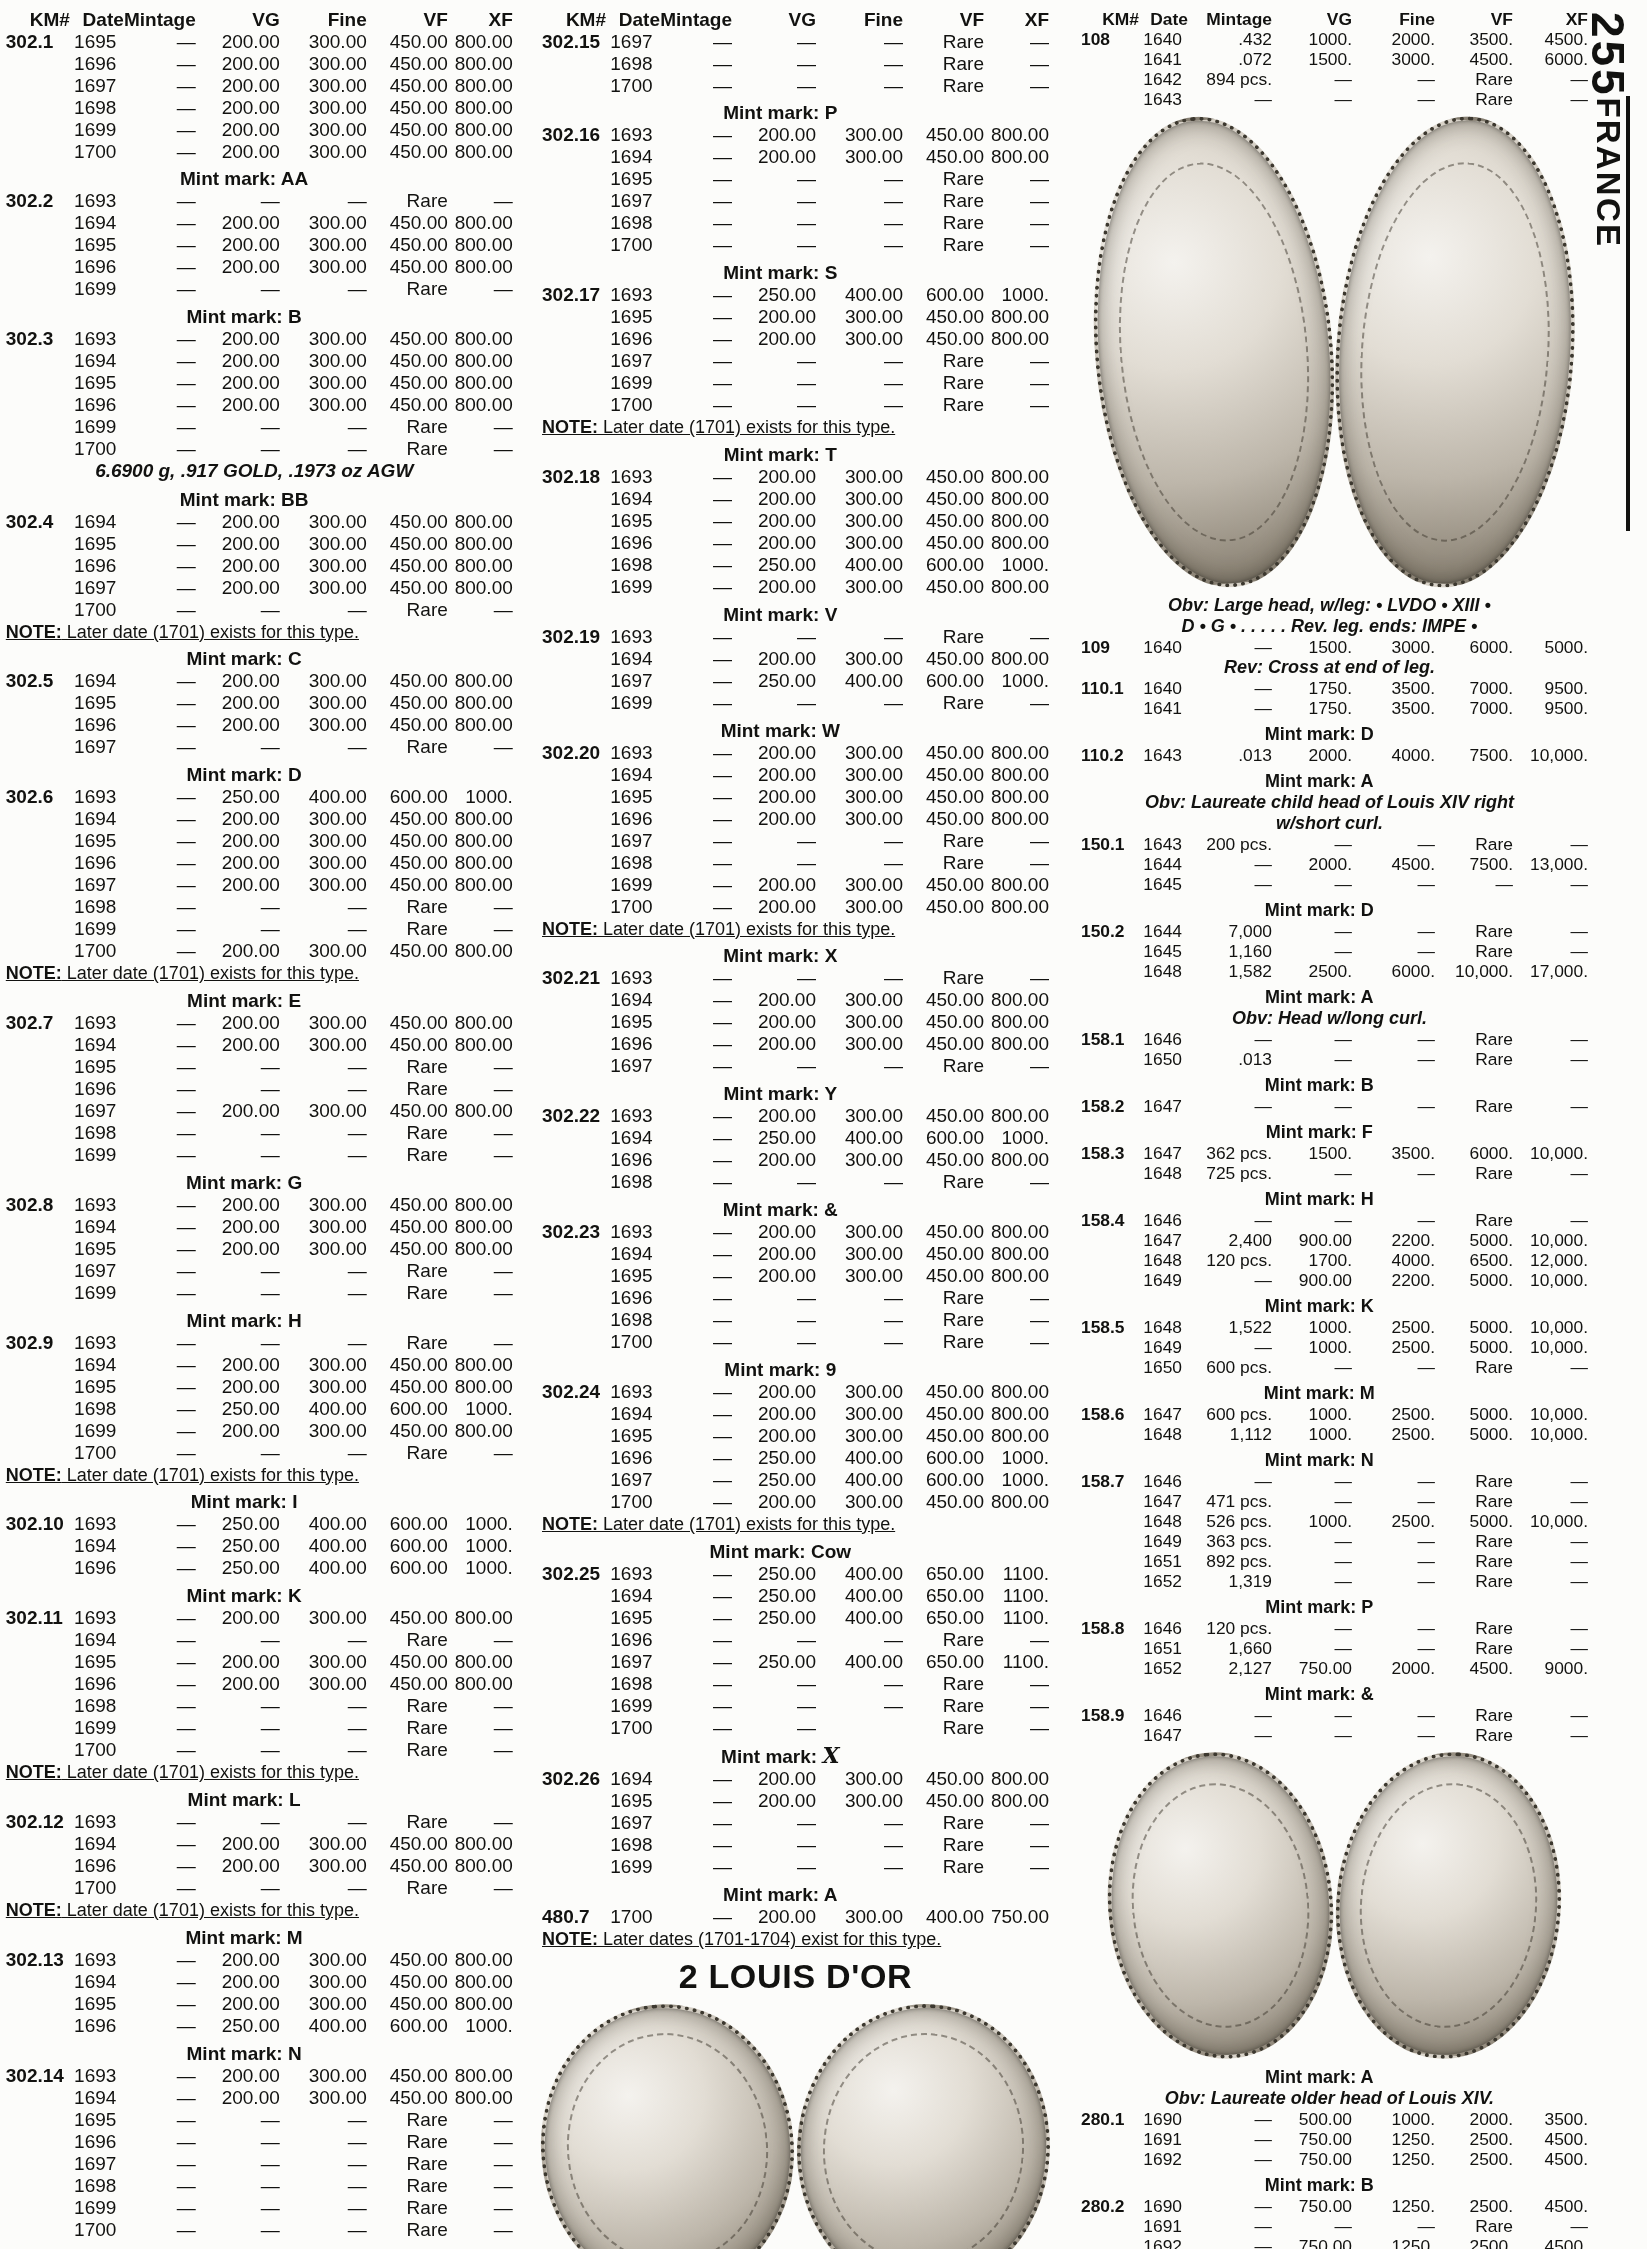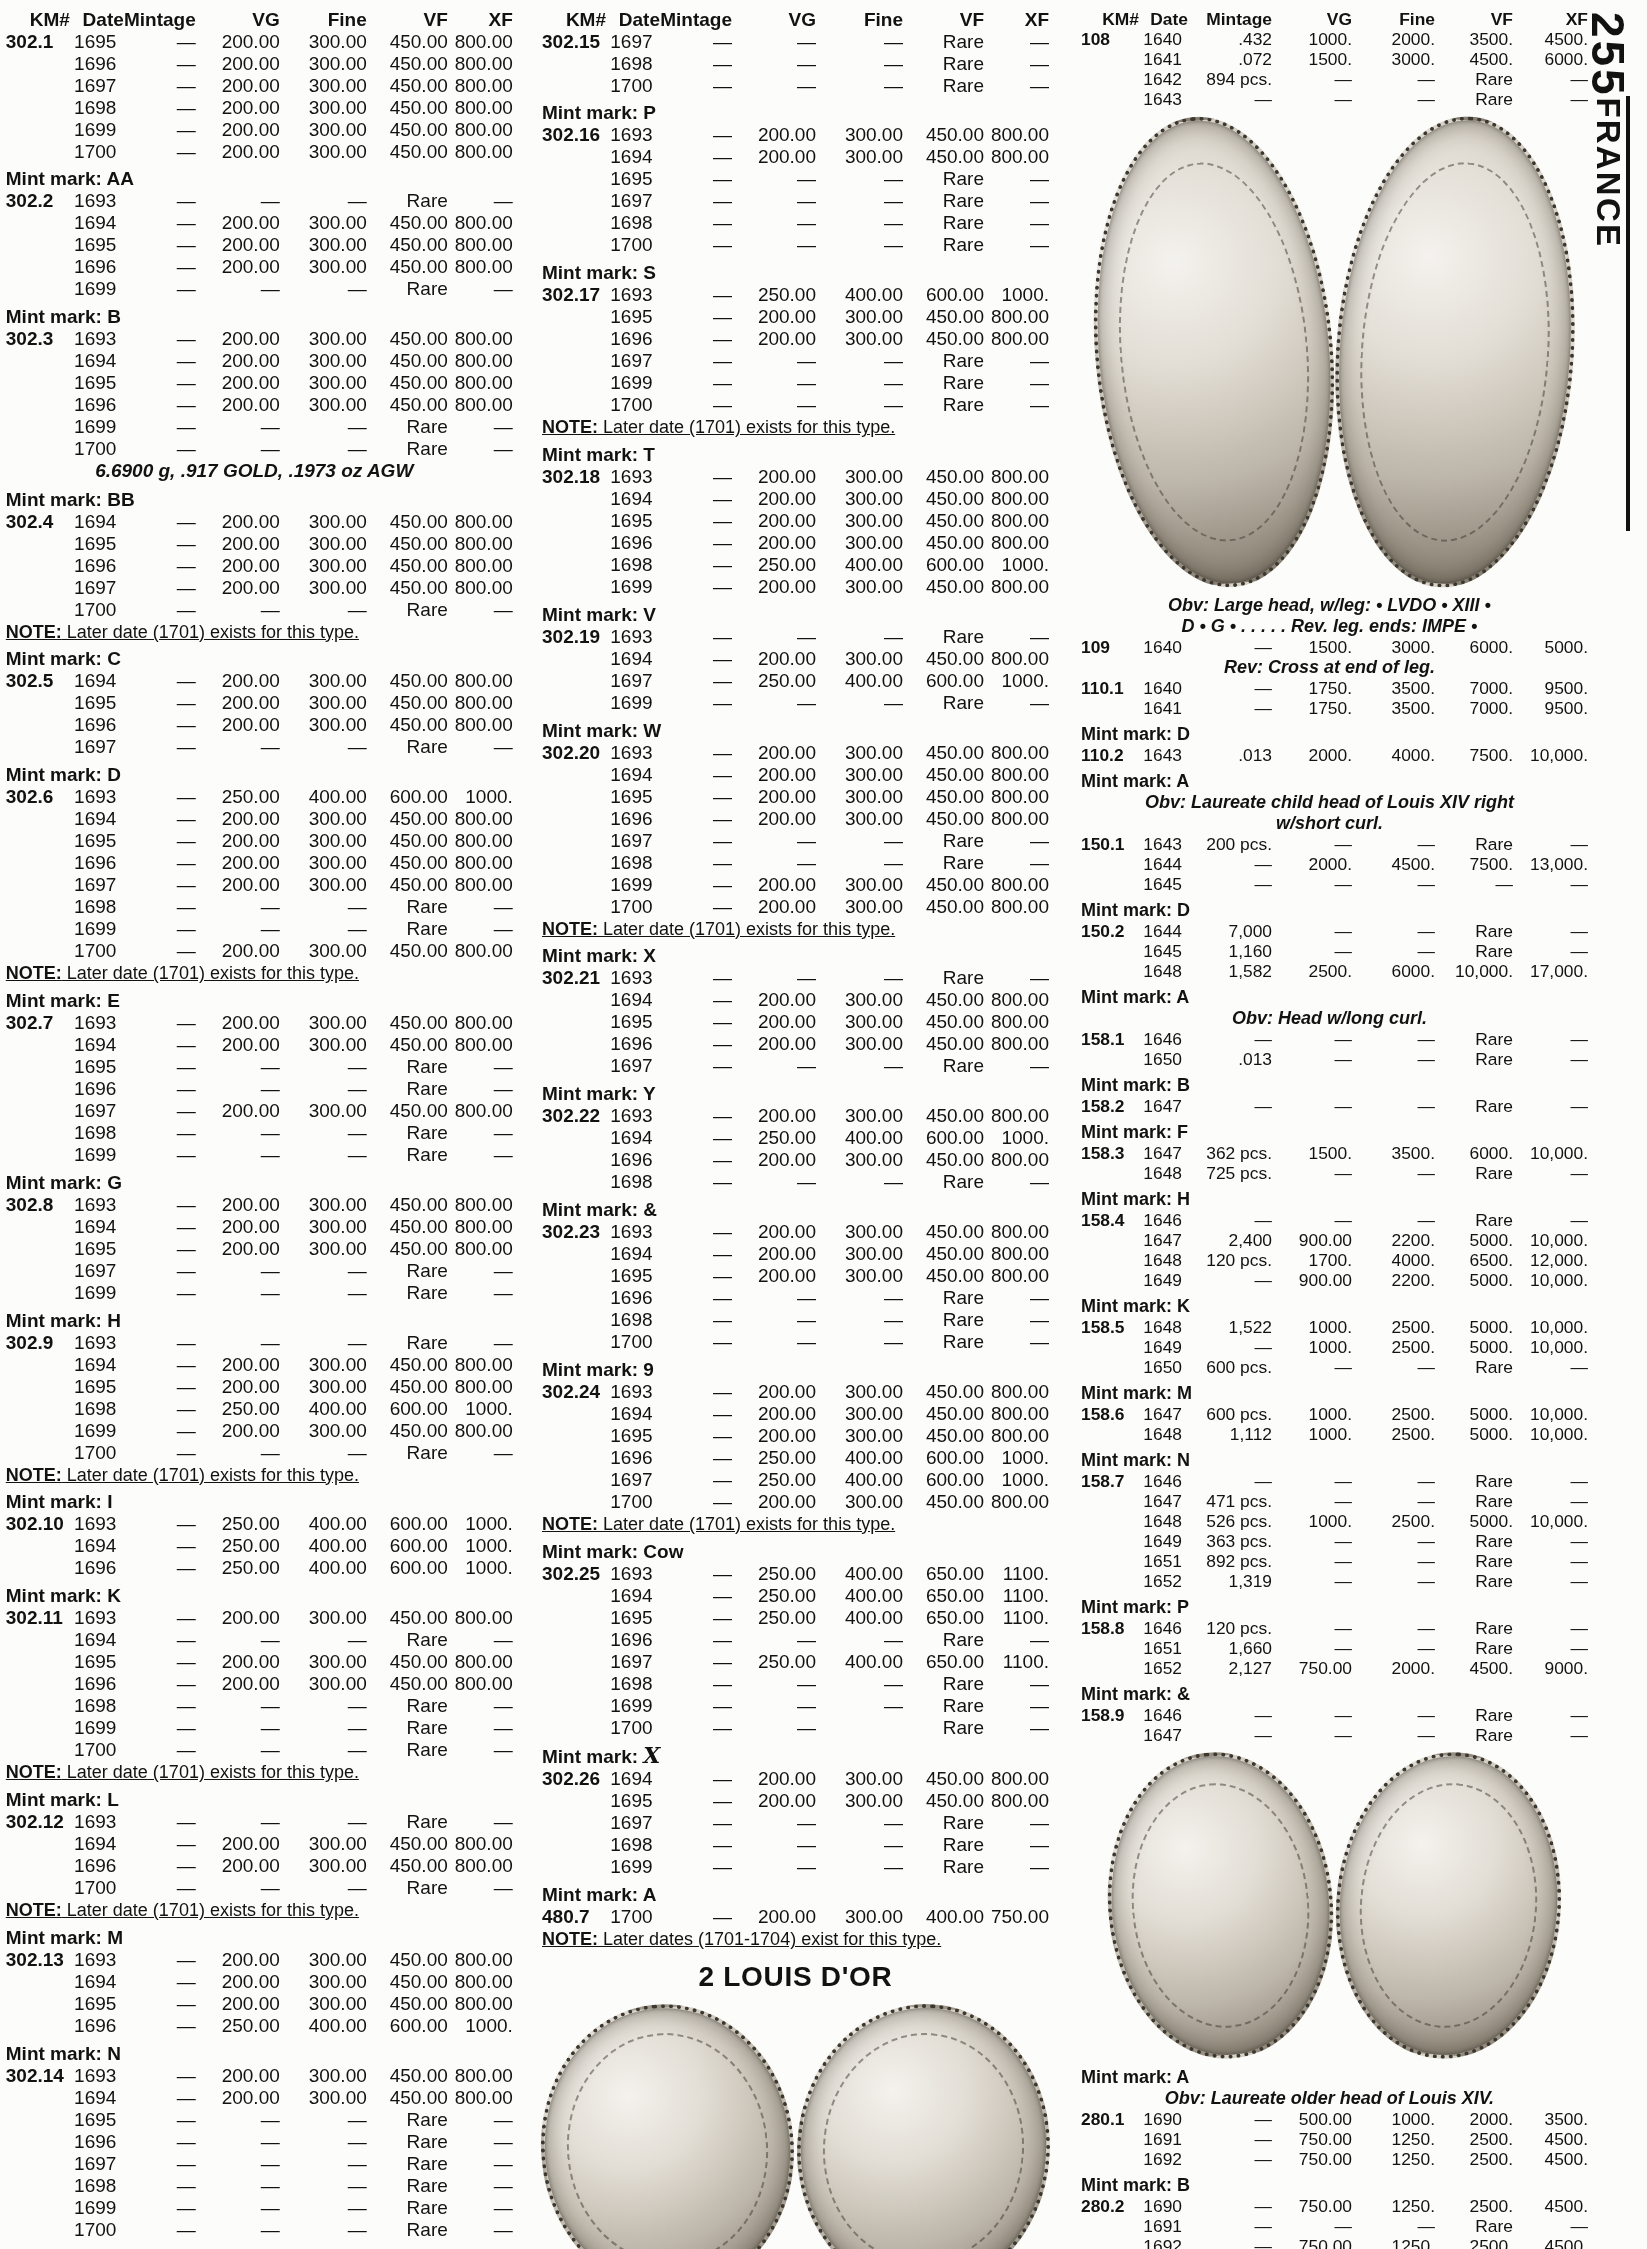--- a/index.html
+++ b/index.html
@@ -15,29 +15,29 @@
   #col3{left:1081px;}
 
   .row{display:grid;grid-template-columns:64px 54px 72px 84px 87px 81px 65px;
        line-height:22px;font-size:19px;white-space:nowrap;}
   #col3 .row{grid-template-columns:58px 49px 84px 80px 83px 78px 75px;font-size:17.4px;line-height:20px;}
   .cell{overflow:visible;}
   .c-km{text-align:left;font-weight:bold;}
   .c-date{text-align:left;padding-left:4.3px;}
   .c-mint,.c-vg,.c-fine,.c-vf,.c-xf{text-align:right;}
   .head .cell{font-weight:bold;text-align:right;}
-  .mm{font-weight:bold;font-size:19px;width:94%;
+  .mm{font-weight:bold;font-size:19px;text-align:center;width:94%;
       line-height:22px;margin-top:5.8px;}
   #col3 .mm{font-size:18px;margin-top:5px;}
   .scriptx{font-family:"DejaVu Serif", serif;font-style:italic;font-size:22px;font-weight:bold;}
   .note{font-size:18px;line-height:22px;text-decoration:underline;}
   .note b{font-weight:bold;}
   .cb{font-weight:bold;font-size:19px;text-align:center;line-height:22.5px;width:98%;font-style:italic;}
   #col3 .cb{font-size:18px;line-height:21px;}
-  .section{font-weight:bold;font-size:28px;text-align:center;line-height:39px;margin:7.2px 0 4.3px 0;letter-spacing:0.7px;}
+  .section{font-weight:bold;font-size:34px;text-align:center;line-height:39px;margin:7.2px 0 4.3px 0;letter-spacing:0.7px;}
 
   .coinpair{display:flex;justify-content:center;align-items:center;gap:2.9px;margin:7.2px 0;}
   .coin{border-radius:50%;position:relative;flex:0 0 auto;
     background:
       radial-gradient(circle at 36% 30%, #f4f2ee 0%, #e2ddd4 30%, #bdb6aa 62%, #8e8678 88%, #6f6a5f 100%);
     box-shadow:inset 0 0 25px rgba(40,35,25,.45), inset 0 0 4.3px rgba(0,0,0,.4);
     border:4.3px dotted #3c382f;
   }
   .coin::after{content:"";position:absolute;inset:9%;border:2.2px dashed rgba(60,55,45,.5);border-radius:50%;}
   .coin.obv{transform:rotate(-5deg);}

